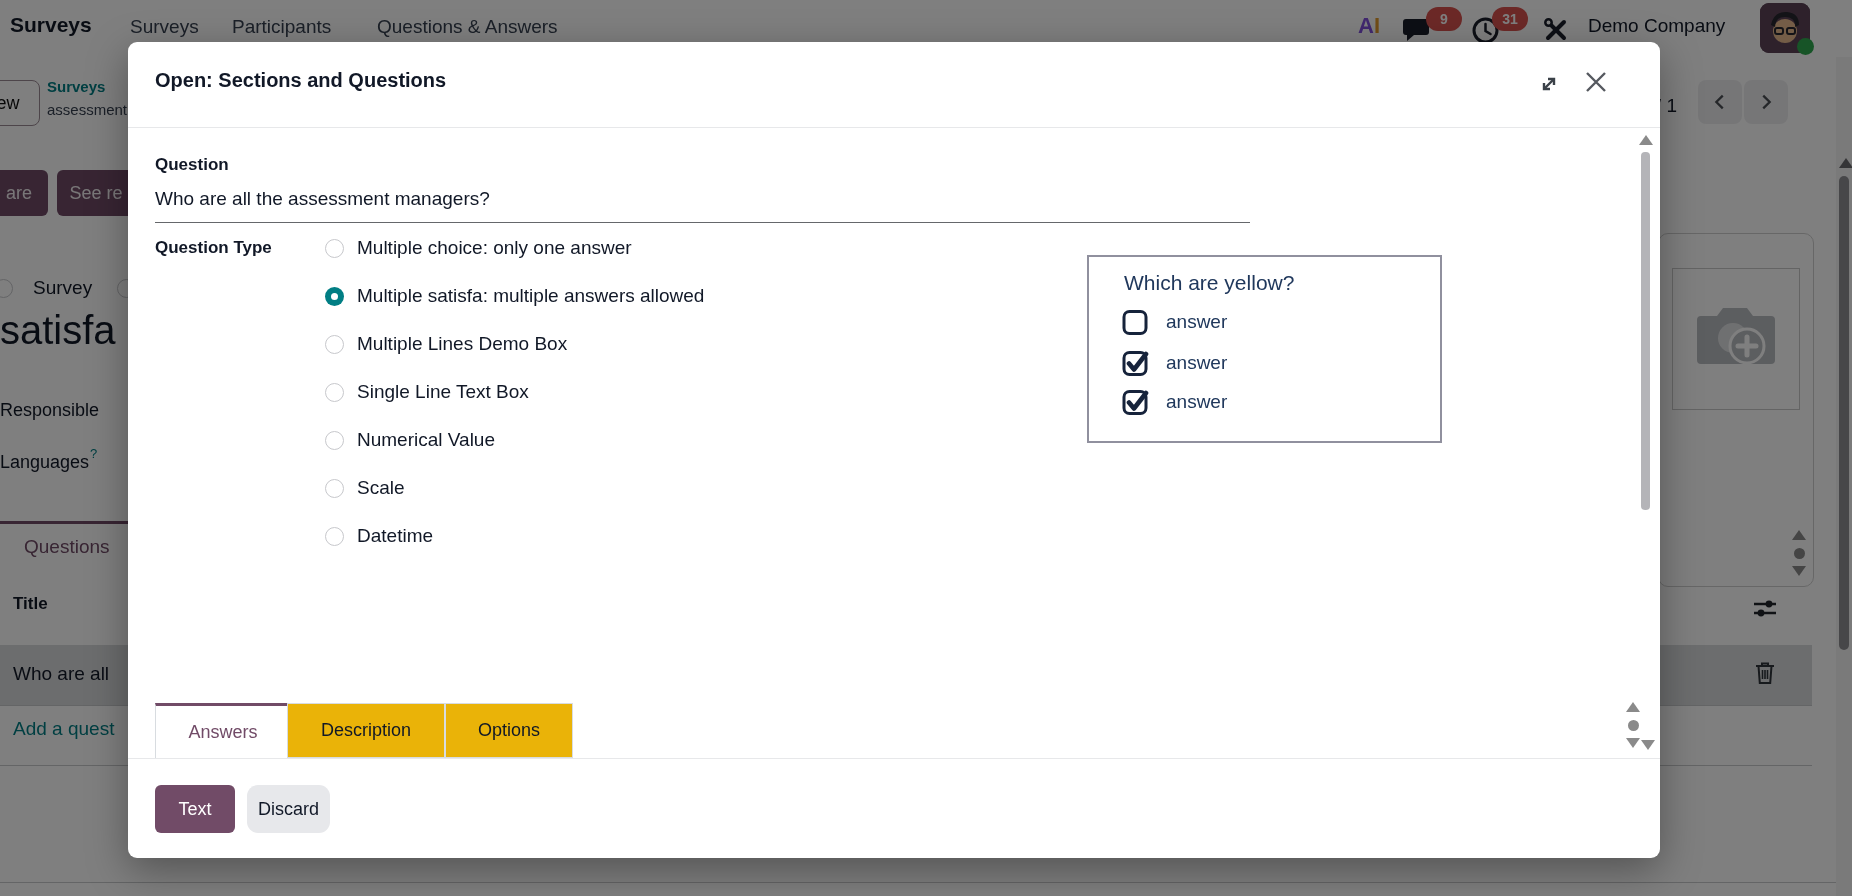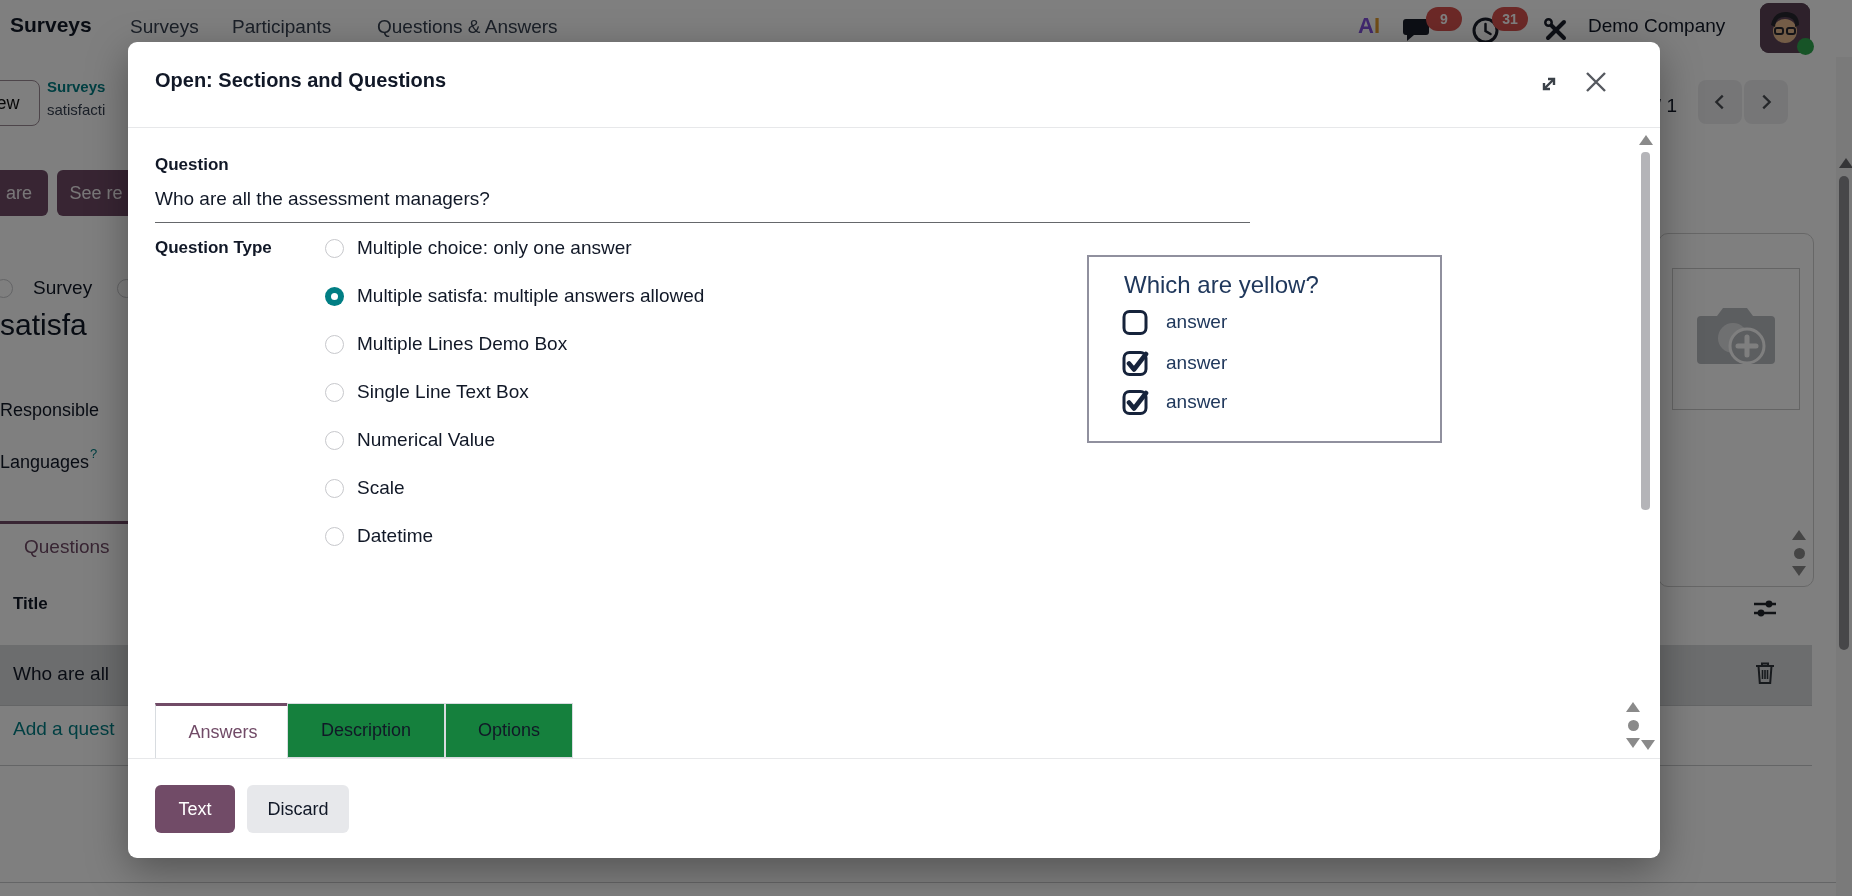--- a/index.html
+++ b/index.html
@@ -13,51 +13,51 @@
   .badge{background:#d9534f;color:#fff;border-radius:13px;font-size:14px;font-weight:700;
     height:24px;min-width:24px;padding:0 6px;display:flex;align-items:center;justify-content:center;}
   .avatar{left:1760px;top:3px;width:50px;height:50px;border-radius:9px;background:#5c4356;overflow:hidden;}
   .avatar-dot{left:1797px;top:38px;width:17px;height:17px;border-radius:50%;background:#2ea84e;}
   
   .btn-outline{background:#fff;border:1px solid #9b8a94;border-radius:8px;color:#111;
     font-size:18px;display:flex;align-items:center;justify-content:center;}
   .btn-primary{background:#714B67;border:none;border-radius:6px;color:#f2eef1;font-size:18px;
     display:flex;align-items:center;justify-content:center;}
   .link-teal{color:#017E84;}
-  .bg-title{font-size:30px;color:#111827;}
+  .bg-title{font-size:40px;color:#111827;}
   .bg-label{font-size:18px;color:#111827;}
   .rowline{height:1px;background:#c9cacd;}
   .selrow{background:#d9dadc;}
   .pagerbtn{width:44px;height:44px;background:#ededef;border-radius:8px;display:flex;align-items:center;justify-content:center;}
   
   #backdrop{left:0;top:0;width:1852px;height:896px;background:rgba(0,0,0,0.5);z-index:5;}
   #modal{left:128px;top:42px;width:1532px;height:816px;background:#fff;border-radius:9px;
     box-shadow:0 12px 40px rgba(0,0,0,.35);z-index:10;}
   #modal-header{left:0;top:0;width:100%;height:85px;border-bottom:1px solid #e7e8ea;}
   .modal-title{left:27px;top:27px;font-size:20px;font-weight:700;color:#111827;}
   .field-label{font-size:17px;font-weight:700;color:#111827;}
   .q-value{font-size:19px;color:#111827;}
   .q-underline{height:1px;background:#65676b;}
   .radio-row{height:48px;display:flex;align-items:center;}
   .radio{width:19px;height:19px;border-radius:50%;border:1px solid #c7c8cc;background:#fff;box-sizing:border-box;flex:0 0 auto;}
   .radio.sel{border:none;background:#017E84;position:relative;}
   .radio.sel::after{content:"";position:absolute;left:6px;top:6px;width:7px;height:7px;border-radius:50%;background:#fff;}
   .radio-label{margin-left:13px;font-size:19px;color:#111827;}
   #preview-box{left:959px;top:213px;width:351px;height:184px;border:2px solid #90909e;background:#fff;}
-  .pv-q{left:35px;top:14px;font-size:24px;color:#20385c;}
+  .pv-q{left:35px;top:14px;font-size:21px;color:#20385c;}
   .pv-row{left:33px;height:30px;display:flex;align-items:center;}
   .pv-label{margin-left:17px;font-size:19px;color:#20385c;}
   .tab{top:661px;height:55px;box-sizing:border-box;display:flex;align-items:center;justify-content:center;
-    font-size:18px;background:#15803d;border:1px solid #d8dce0;color:#111827;}
+    font-size:18px;background:#eab308;border:1px solid #d8dce0;color:#111827;}
   .tab.active{background:#fff;border-top:3px solid #714B67;border-bottom:none;color:#714B67;}
   .footer-border{left:0;top:716px;width:100%;height:1px;background:#e7e8ea;}
   .btn-save{left:27px;top:743px;width:80px;height:48px;background:#714B67;color:#fff;border:none;
     border-radius:6px;font-size:18px;display:flex;align-items:center;justify-content:center;}
-  .btn-discard{left:119px;top:743px;width:102px;height:48px;background:#e7e8eb;color:#111827;border:none;
-    border-radius:6px;font-size:18px;display:flex;align-items:center;justify-content:center;text-align:right;}
+  .btn-discard{left:119px;top:743px;width:83px;height:48px;background:#e7e8eb;color:#111827;border:none;
+    border-radius:11px;font-size:18px;display:flex;align-items:center;justify-content:center;text-align:right;}
   .scroll-thumb{background:#b4b4b8;border-radius:4px;}
   .tri-up{width:0;height:0;border-left:7px solid transparent;border-right:7px solid transparent;border-bottom:10px solid #8a8a8a;}
   .tri-down{width:0;height:0;border-left:7px solid transparent;border-right:7px solid transparent;border-top:10px solid #8a8a8a;}
   .dot{width:11px;height:11px;border-radius:50%;background:#8a8a8a;}
   svg{display:block;}
 </style>
 </head>
 <body>
 
 <div id="screen">
@@ -102,21 +102,21 @@
           <path d="M11 22 q3 -14 16 -13 q12 1 12 13 l-4 2 q1 -9 -9 -10 q-10 -1 -11 10 z" fill="#26262e"></path>
           <rect x="15" y="25" width="8" height="6" rx="2" fill="none" stroke="#26262e" stroke-width="2"></rect>
           <rect x="27" y="25" width="8" height="6" rx="2" fill="none" stroke="#26262e" stroke-width="2"></rect>
         </svg>
     </div>
     <div class="abs avatar-dot"></div>
   </div>
 
   <div class="abs btn-outline" style="left:-24px;top:80px;width:62px;height:44px">ew</div>
   <div class="abs link-teal" style="left:47px;top:78px;font-size:15px;font-weight:700">Surveys</div>
-  <div class="abs" style="left:47px;top:101px;font-size:15px;color:#374151">satisfacti</div>
+  <div class="abs" style="left:47px;top:101px;font-size:15px;color:#374151">assessment</div>
 
   <div class="abs" style="left:1640px;top:95px;font-size:19px;color:#111827">1 / 1</div>
   <div class="abs pagerbtn" style="left:1698px;top:80px">
     <svg width="22" height="22" viewBox="0 0 24 24">
         <path d="M15 5 L8 12 L15 19" fill="none" stroke="#4b4f55" stroke-width="2.5"></path>
       </svg>
   </div>
   <div class="abs pagerbtn" style="left:1744px;top:80px">
     <svg width="22" height="22" viewBox="0 0 24 24">
         <path d="M9 5 L16 12 L9 19" fill="none" stroke="#4b4f55" stroke-width="2.5"></path>

